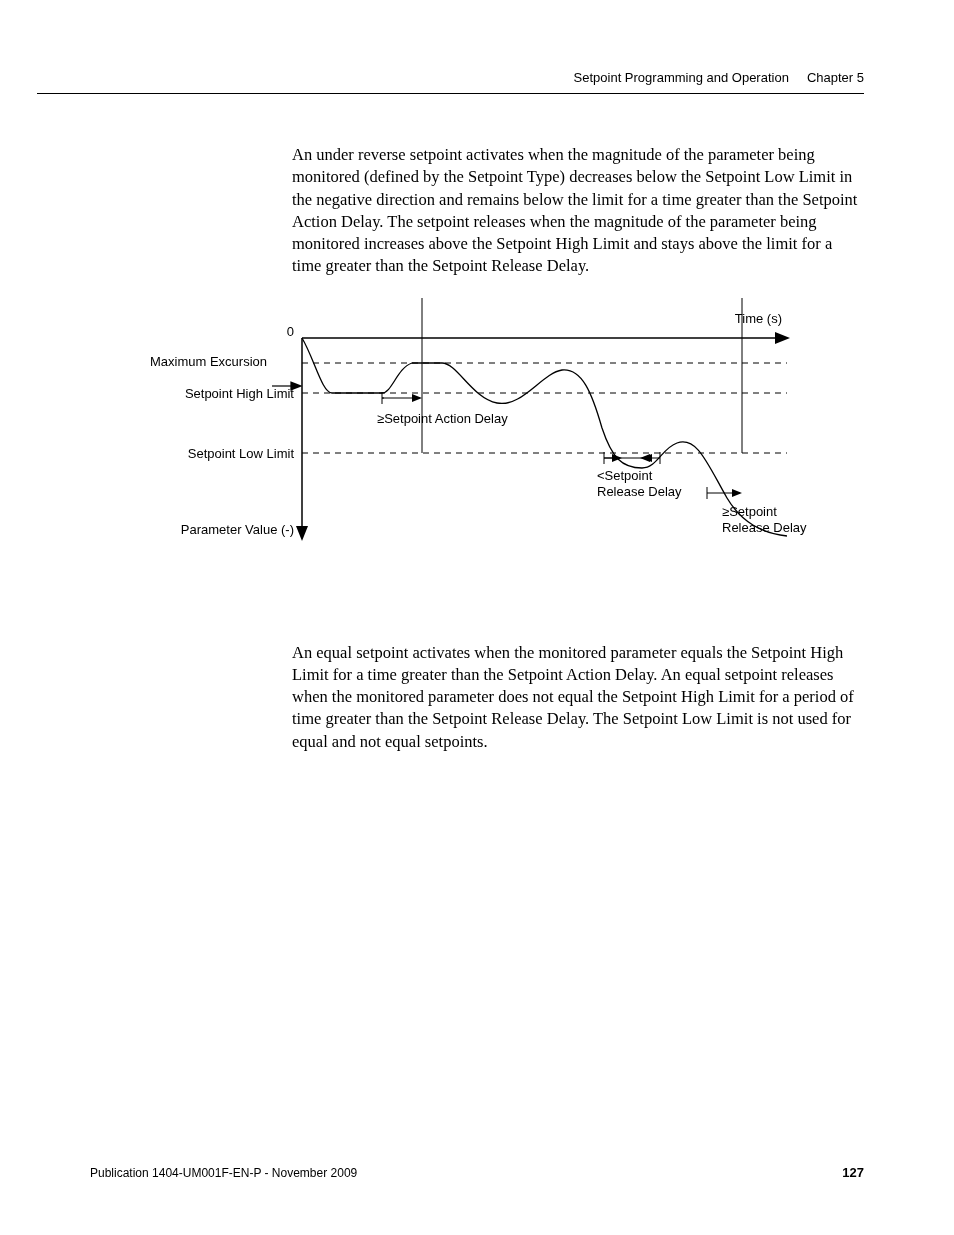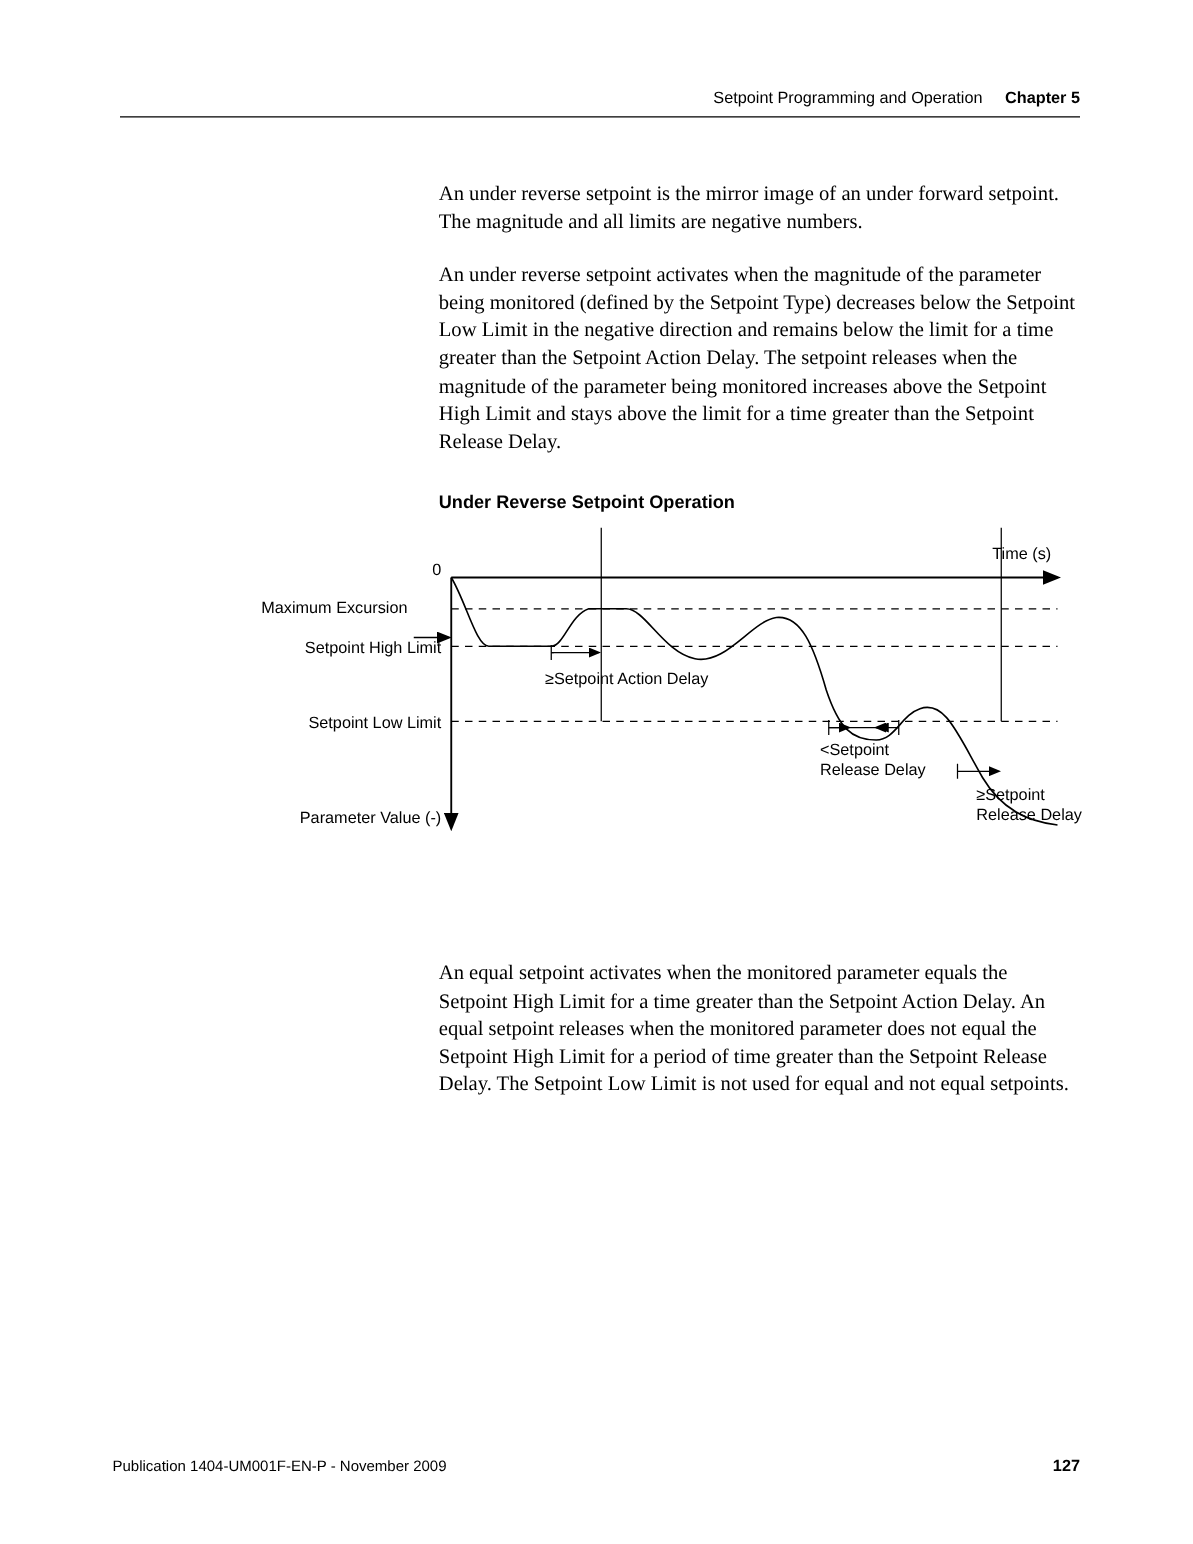--- a/index.html
+++ b/index.html
@@ -7,34 +7,34 @@
     width: 954px;
     height: 1235px;
     background: #fff;
     font-family: Georgia, 'Times New Roman', serif;
     color: #000;
     position: relative;
   }
   .page {
     width: 100%;
     height: 100%;
-    padding: 70px 90px 60px 96px;
+    padding: 70px 90px 60px 37px;
     position: relative;
   }
   .header {
     display: flex;
     justify-content: flex-end;
     font-family: Arial, Helvetica, sans-serif;
     font-size: 13px;
     padding-bottom: 8px;
     border-bottom: 1.5px solid #000;
     margin-bottom: 50px;
   }
   .header .section-title { margin-right: 18px; }
-  .header .chapter { font-weight: bold; }
+  .header .chapter { font-weight: normal; }
   .content-col {
     margin-left: 255px;
   }
   h2 {
     font-family: Arial, Helvetica, sans-serif;
     font-weight: bold;
     font-size: 21px;
     margin-bottom: 28px;
   }
   p {
@@ -74,23 +74,21 @@
 </head>
 <body>
 
 <div class="page">
   <div class="header">
     <span class="section-title">Setpoint Programming and Operation</span>
     <span class="chapter">Chapter 5</span>
   </div>
 
   <div class="content-col">
-    <p>An under reverse setpoint is the mirror image of an under forward setpoint. The magnitude and all limits are negative numbers.</p>
     <p>An under reverse setpoint activates when the magnitude of the parameter being monitored (defined by the Setpoint Type) decreases below the Setpoint Low Limit in the negative direction and remains below the limit for a time greater than the Setpoint Action Delay. The setpoint releases when the magnitude of the parameter being monitored increases above the Setpoint High Limit and stays above the limit for a time greater than the Setpoint Release Delay.</p>
-    <div class="figure-caption">Under Reverse Setpoint Operation</div>
 
     <div class="diagram-wrap">
       <svg class="diagram" viewBox="0 0 780 270" width="780" height="270">
         <defs>
           <marker id="arrow" markerWidth="10" markerHeight="8" refX="8" refY="4" orient="auto">
             <path d="M0,0 L10,4 L0,8 Z" fill="#000"></path>
           </marker>
           <marker id="tick" markerWidth="2" markerHeight="10" refX="1" refY="5" orient="auto">
             <line x1="1" y1="0" x2="1" y2="10" stroke="#000" stroke-width="1"></line>
           </marker>

